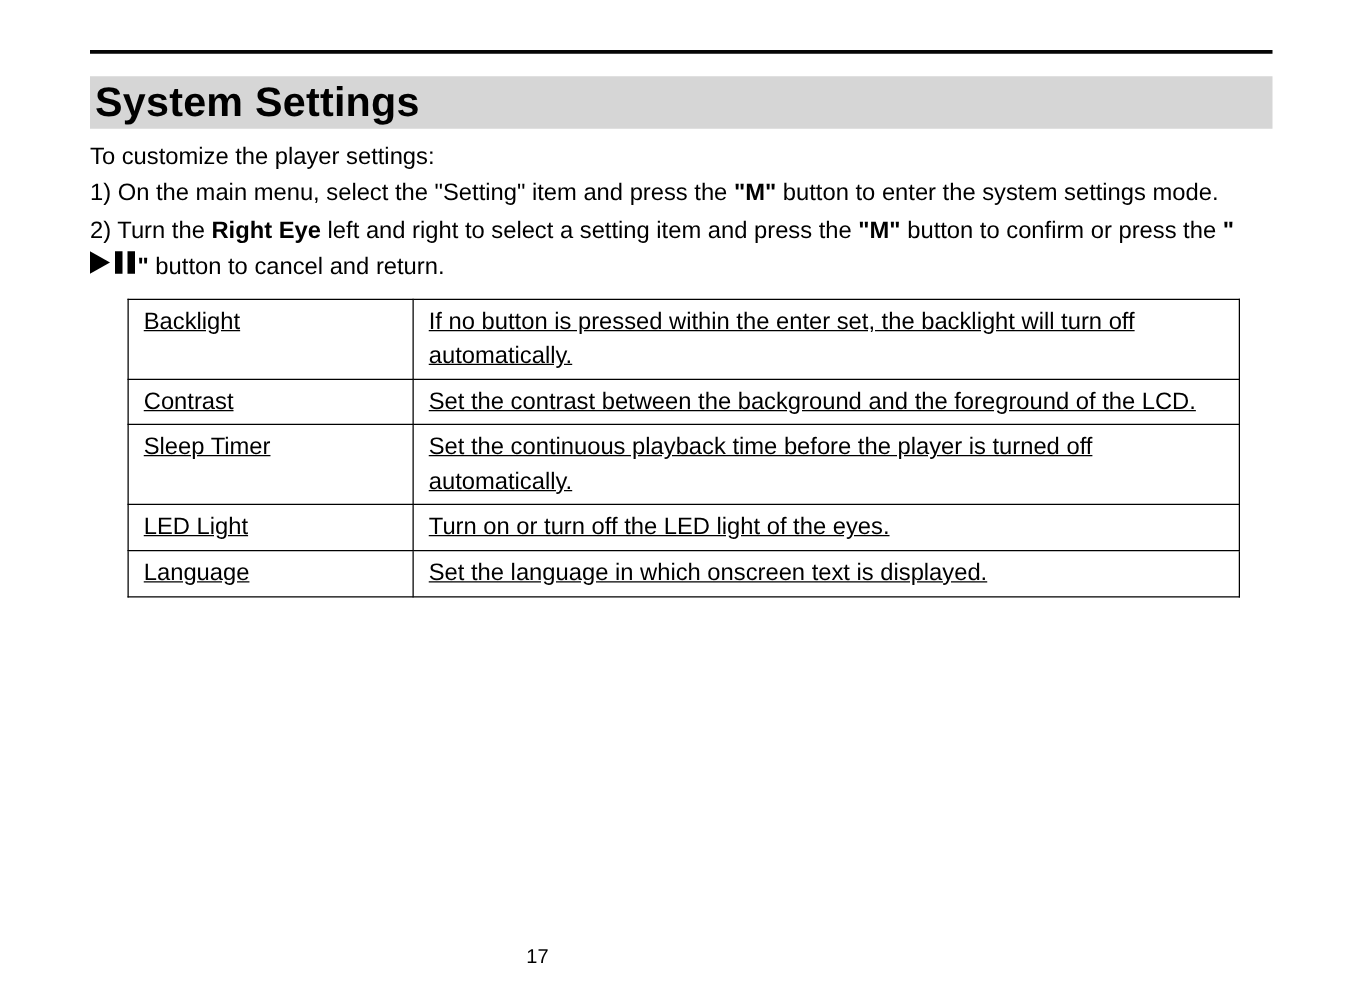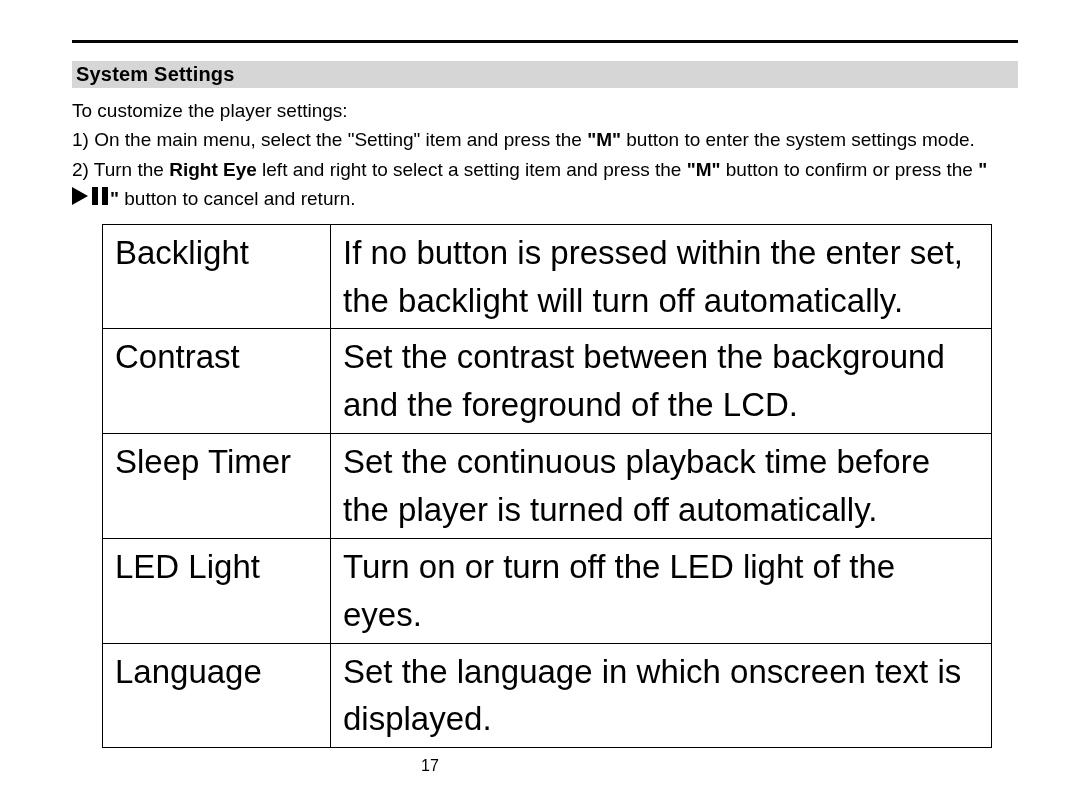--- a/index.html
+++ b/index.html
@@ -19,21 +19,21 @@
     position: relative;
   }
   .top-rule {
     border: none;
     border-top: 3px solid #050505;
     margin: 0 0 18px 0;
   }
   .section-heading {
     background: #d6d6d6;
     font-weight: bold;
-    font-size: 20px;
+    font-size: 33px;
     padding: 2px 4px 2px 4px;
     margin: 0 0 8px 0;
     letter-spacing: 0.2px;
   }
   .body-text {
     font-size: 19px;
     line-height: 1.55;
     margin: 0;
   }
   .bold {
@@ -46,24 +46,25 @@
   .play-pause-icon svg {
     display: block;
   }
   table.settings {
     border-collapse: collapse;
     margin: 10px 0 0 30px;
     width: 890px;
   }
   table.settings td {
     border: 1.5px solid #000;
-    font-size: 33px;
+    font-size: 19px;
     line-height: 1.45;
     padding: 4px 10px 4px 12px;
     vertical-align: top;
+    text-decoration: underline;
   }
   table.settings td.col-name {
     width: 205px;
   }
   .page-number {
     position: absolute;
     bottom: 14px;
     left: 0;
     width: 860px;
     text-align: center;

